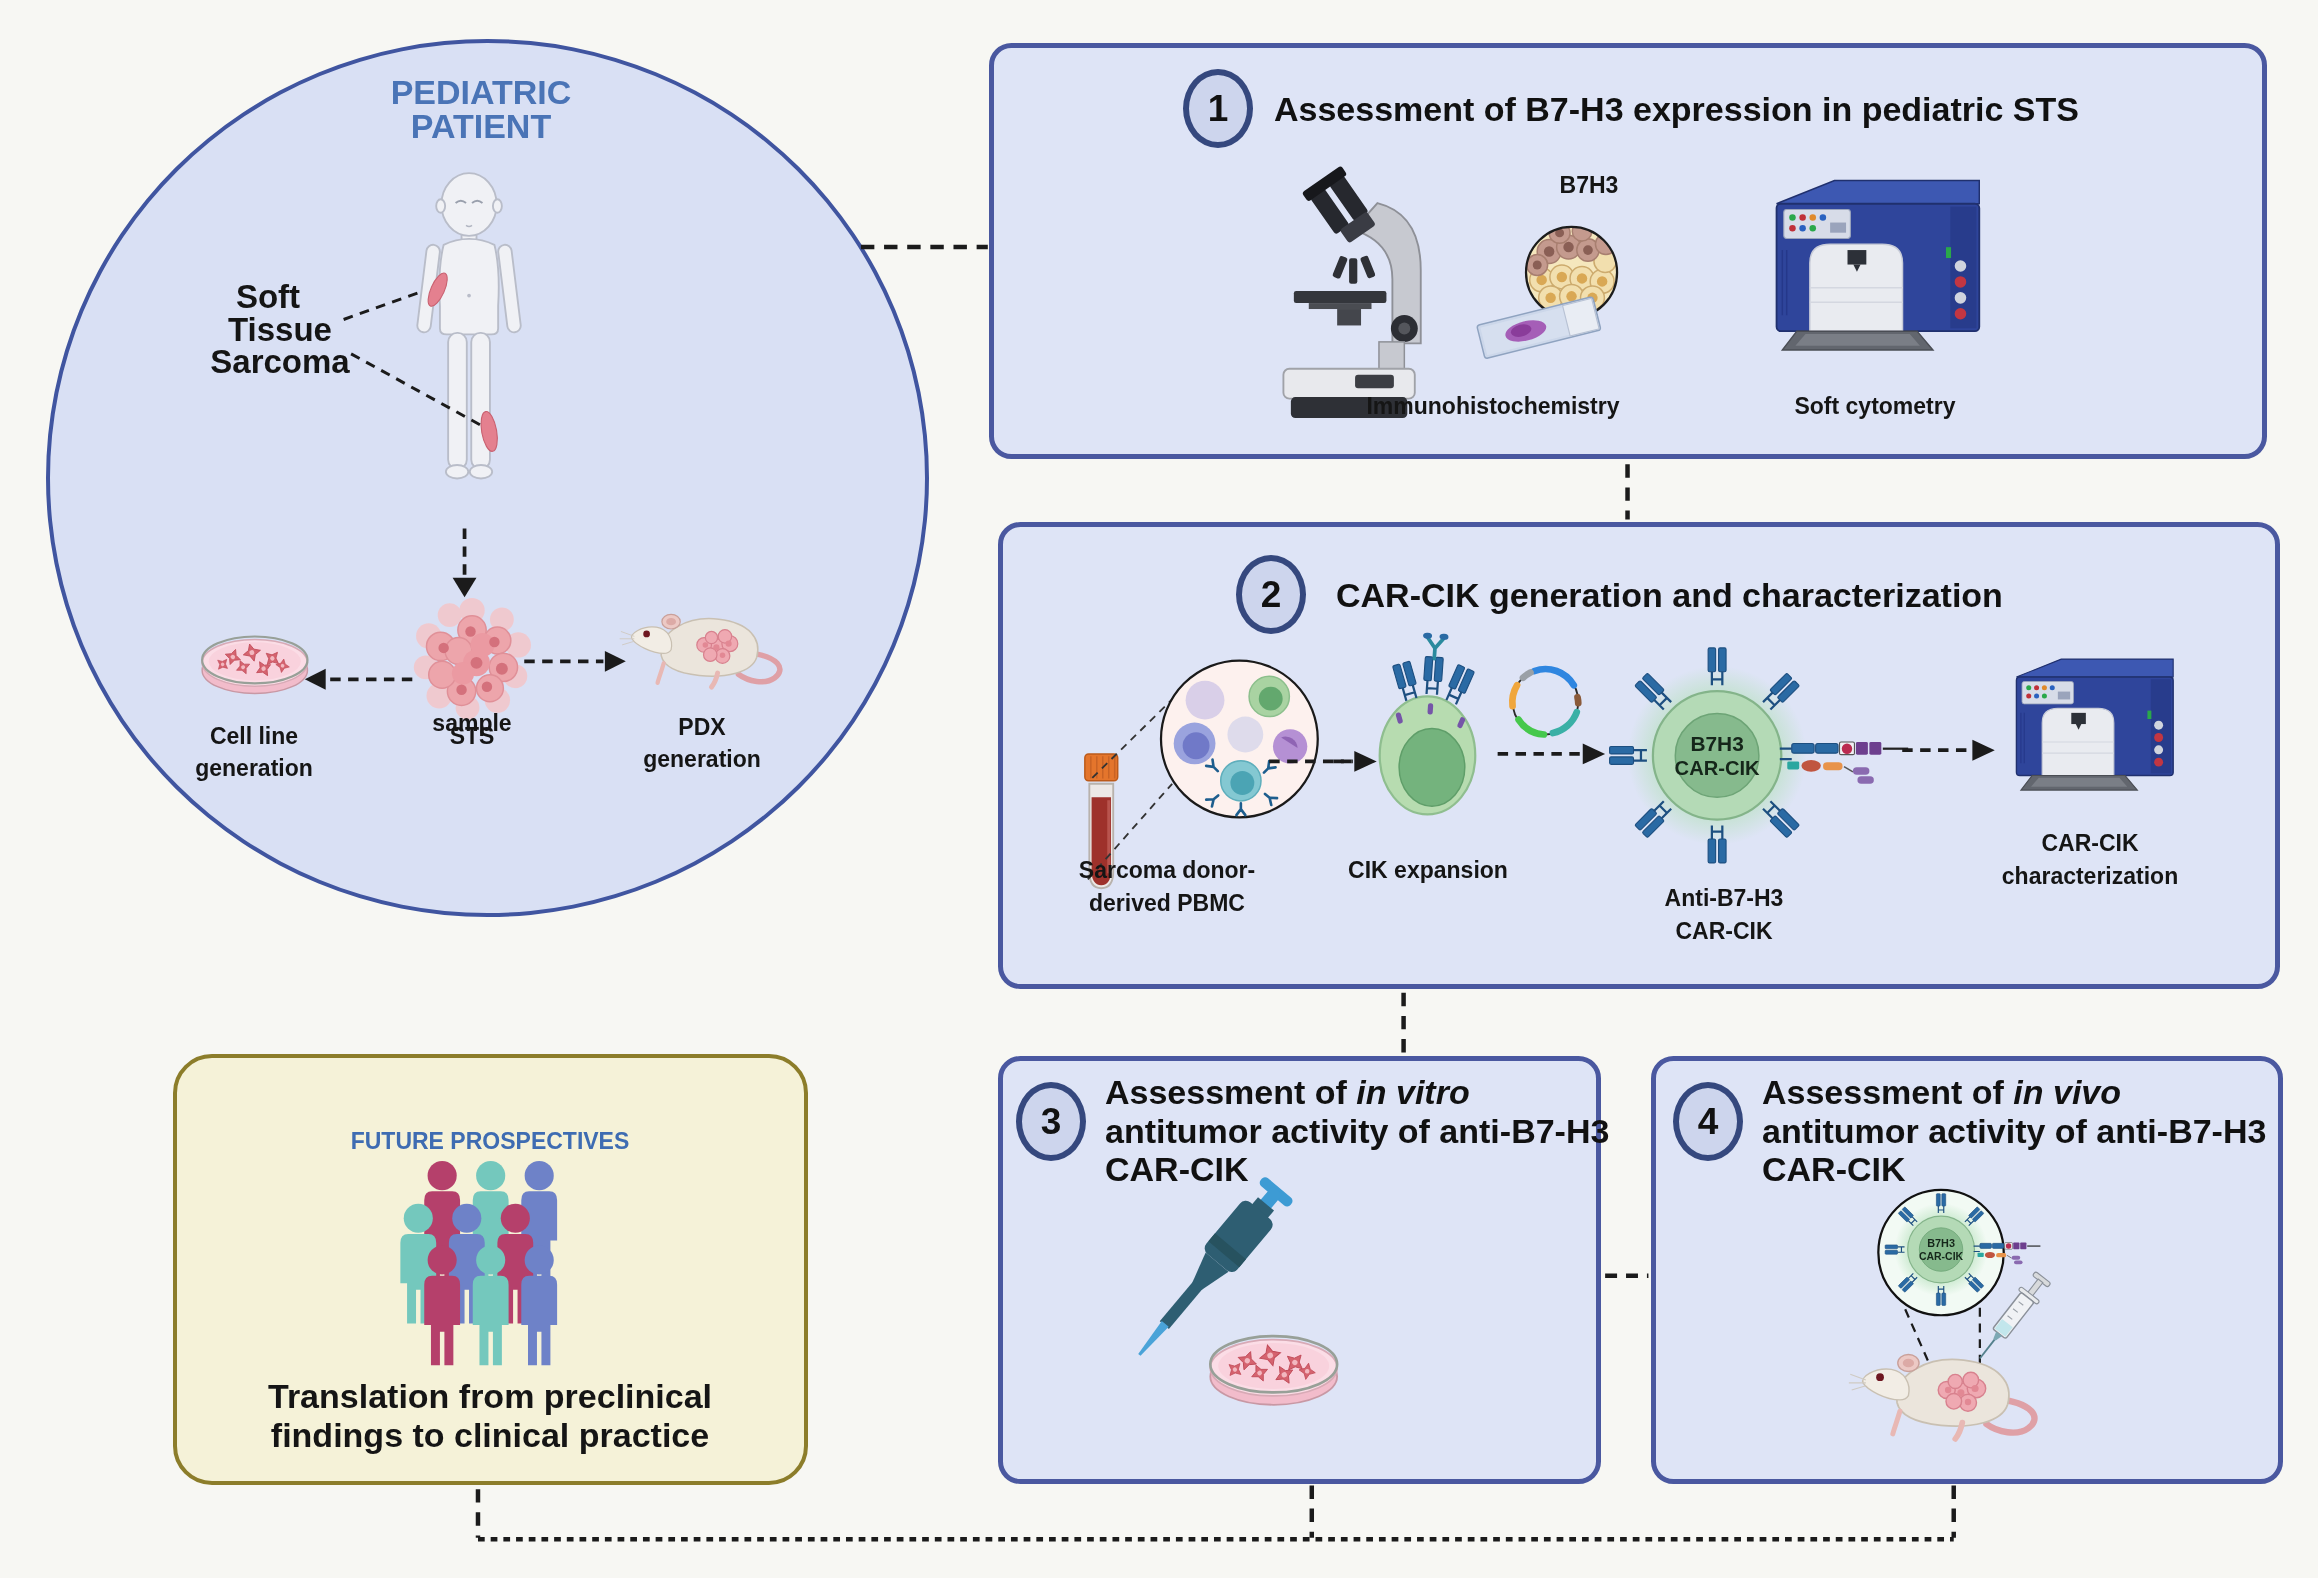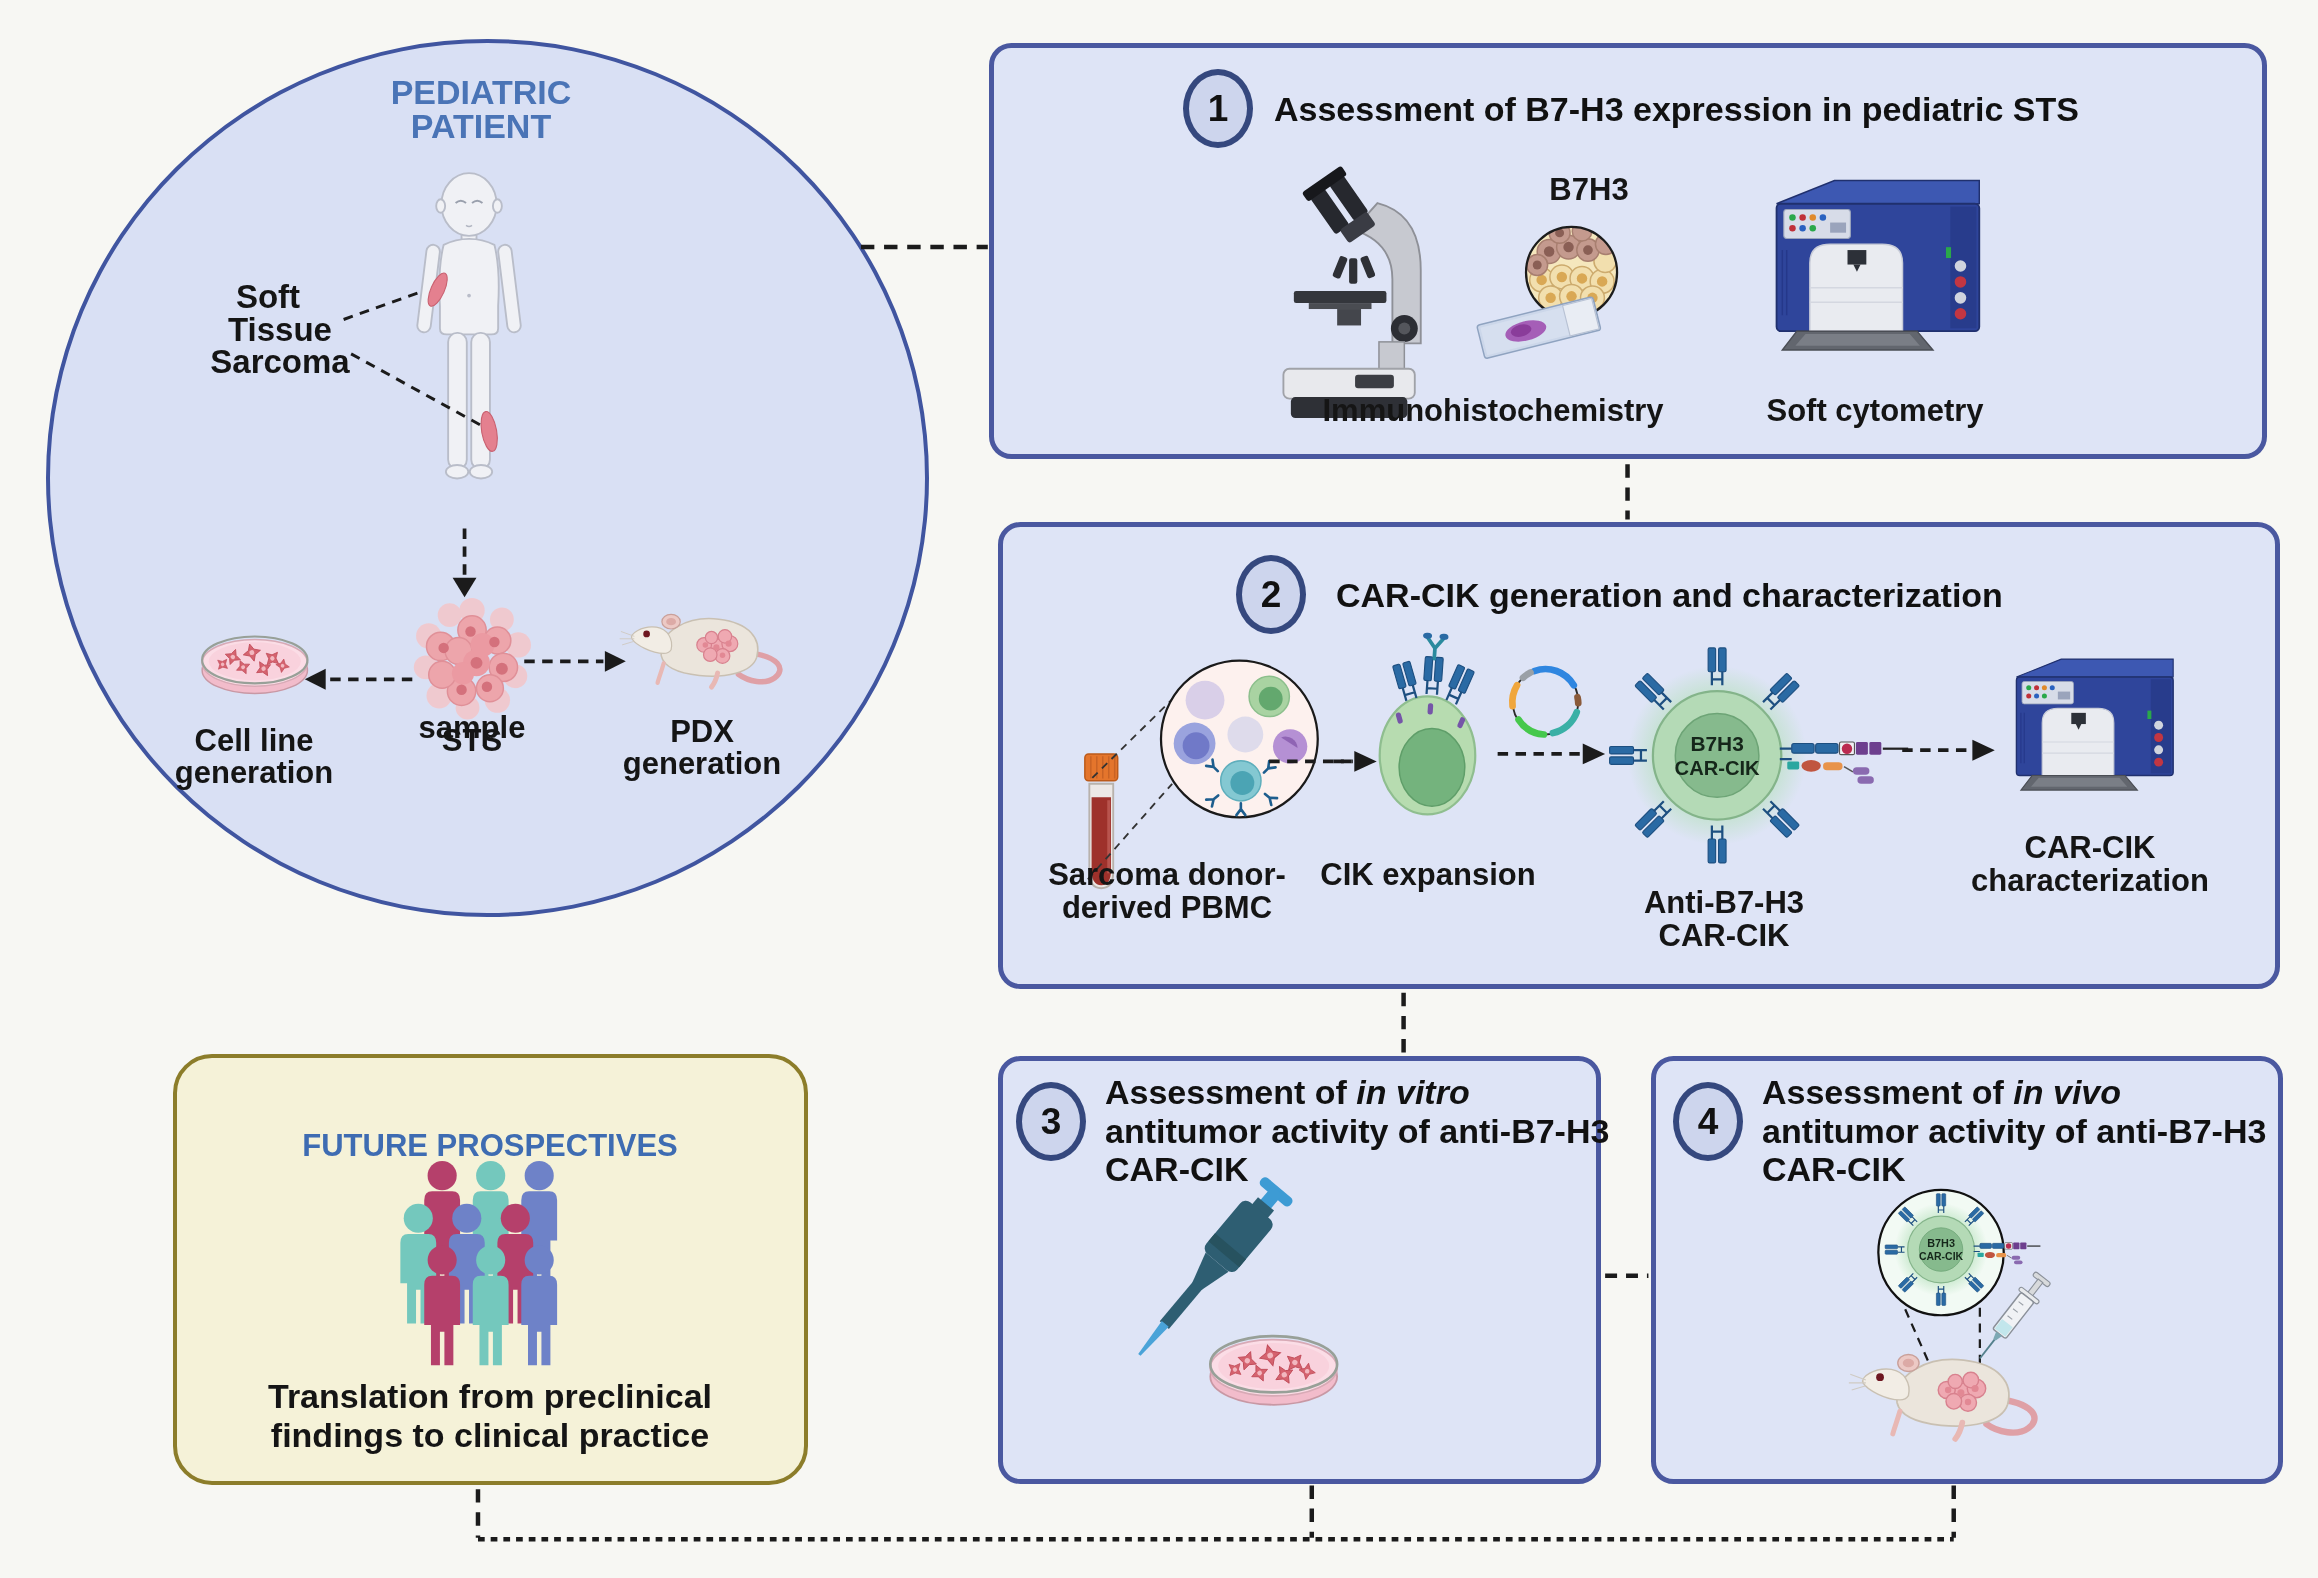--- a/index.html
+++ b/index.html
@@ -10,21 +10,21 @@
   }
   .panel{position:absolute;box-sizing:border-box;background:#dee4f6;border:5.2px solid #4a58a0;border-radius:22.4px;}
   .circle-panel{position:absolute;box-sizing:border-box;background:#d9e0f4;border:4.5px solid #4055a0;border-radius:50%;}
   .yellow-panel{position:absolute;box-sizing:border-box;background:#f5f2d8;border:4.5px solid #8c7d2a;border-radius:39px;}
   .numcircle{
     position:absolute;box-sizing:border-box;width:70px;height:79px;border-radius:50%;
     border:6px solid #35487e;background:#cdd5ed;display:flex;align-items:center;justify-content:center;
     font-size:37px;font-weight:bold;color:#111;
   }
   .lbl{position:absolute;transform:translateX(-50%);font-weight:bold;color:#151515;white-space:nowrap;text-align:center;}
-  .s40{font-size:34px;} .s42{font-size:31px;} .s44{font-size:33px;} .s46{font-size:34px;}
+  .s40{font-size:34px;} .s42{font-size:23px;} .s44{font-size:33px;} .s46{font-size:34px;}
   .blue{color:#4a74b6;}
   .blue2{color:#3e6cb2;}
   .title-line{position:absolute;font-size:34px;font-weight:bold;color:#111;white-space:nowrap;}
   .em{font-style:italic;}
   #art{position:absolute;left:0;top:0;pointer-events:none;}
 </style>
 </head>
 <body>
 
 <div class="circle-panel" style="left:46px;top:39px;width:883px;height:878px;"></div>

